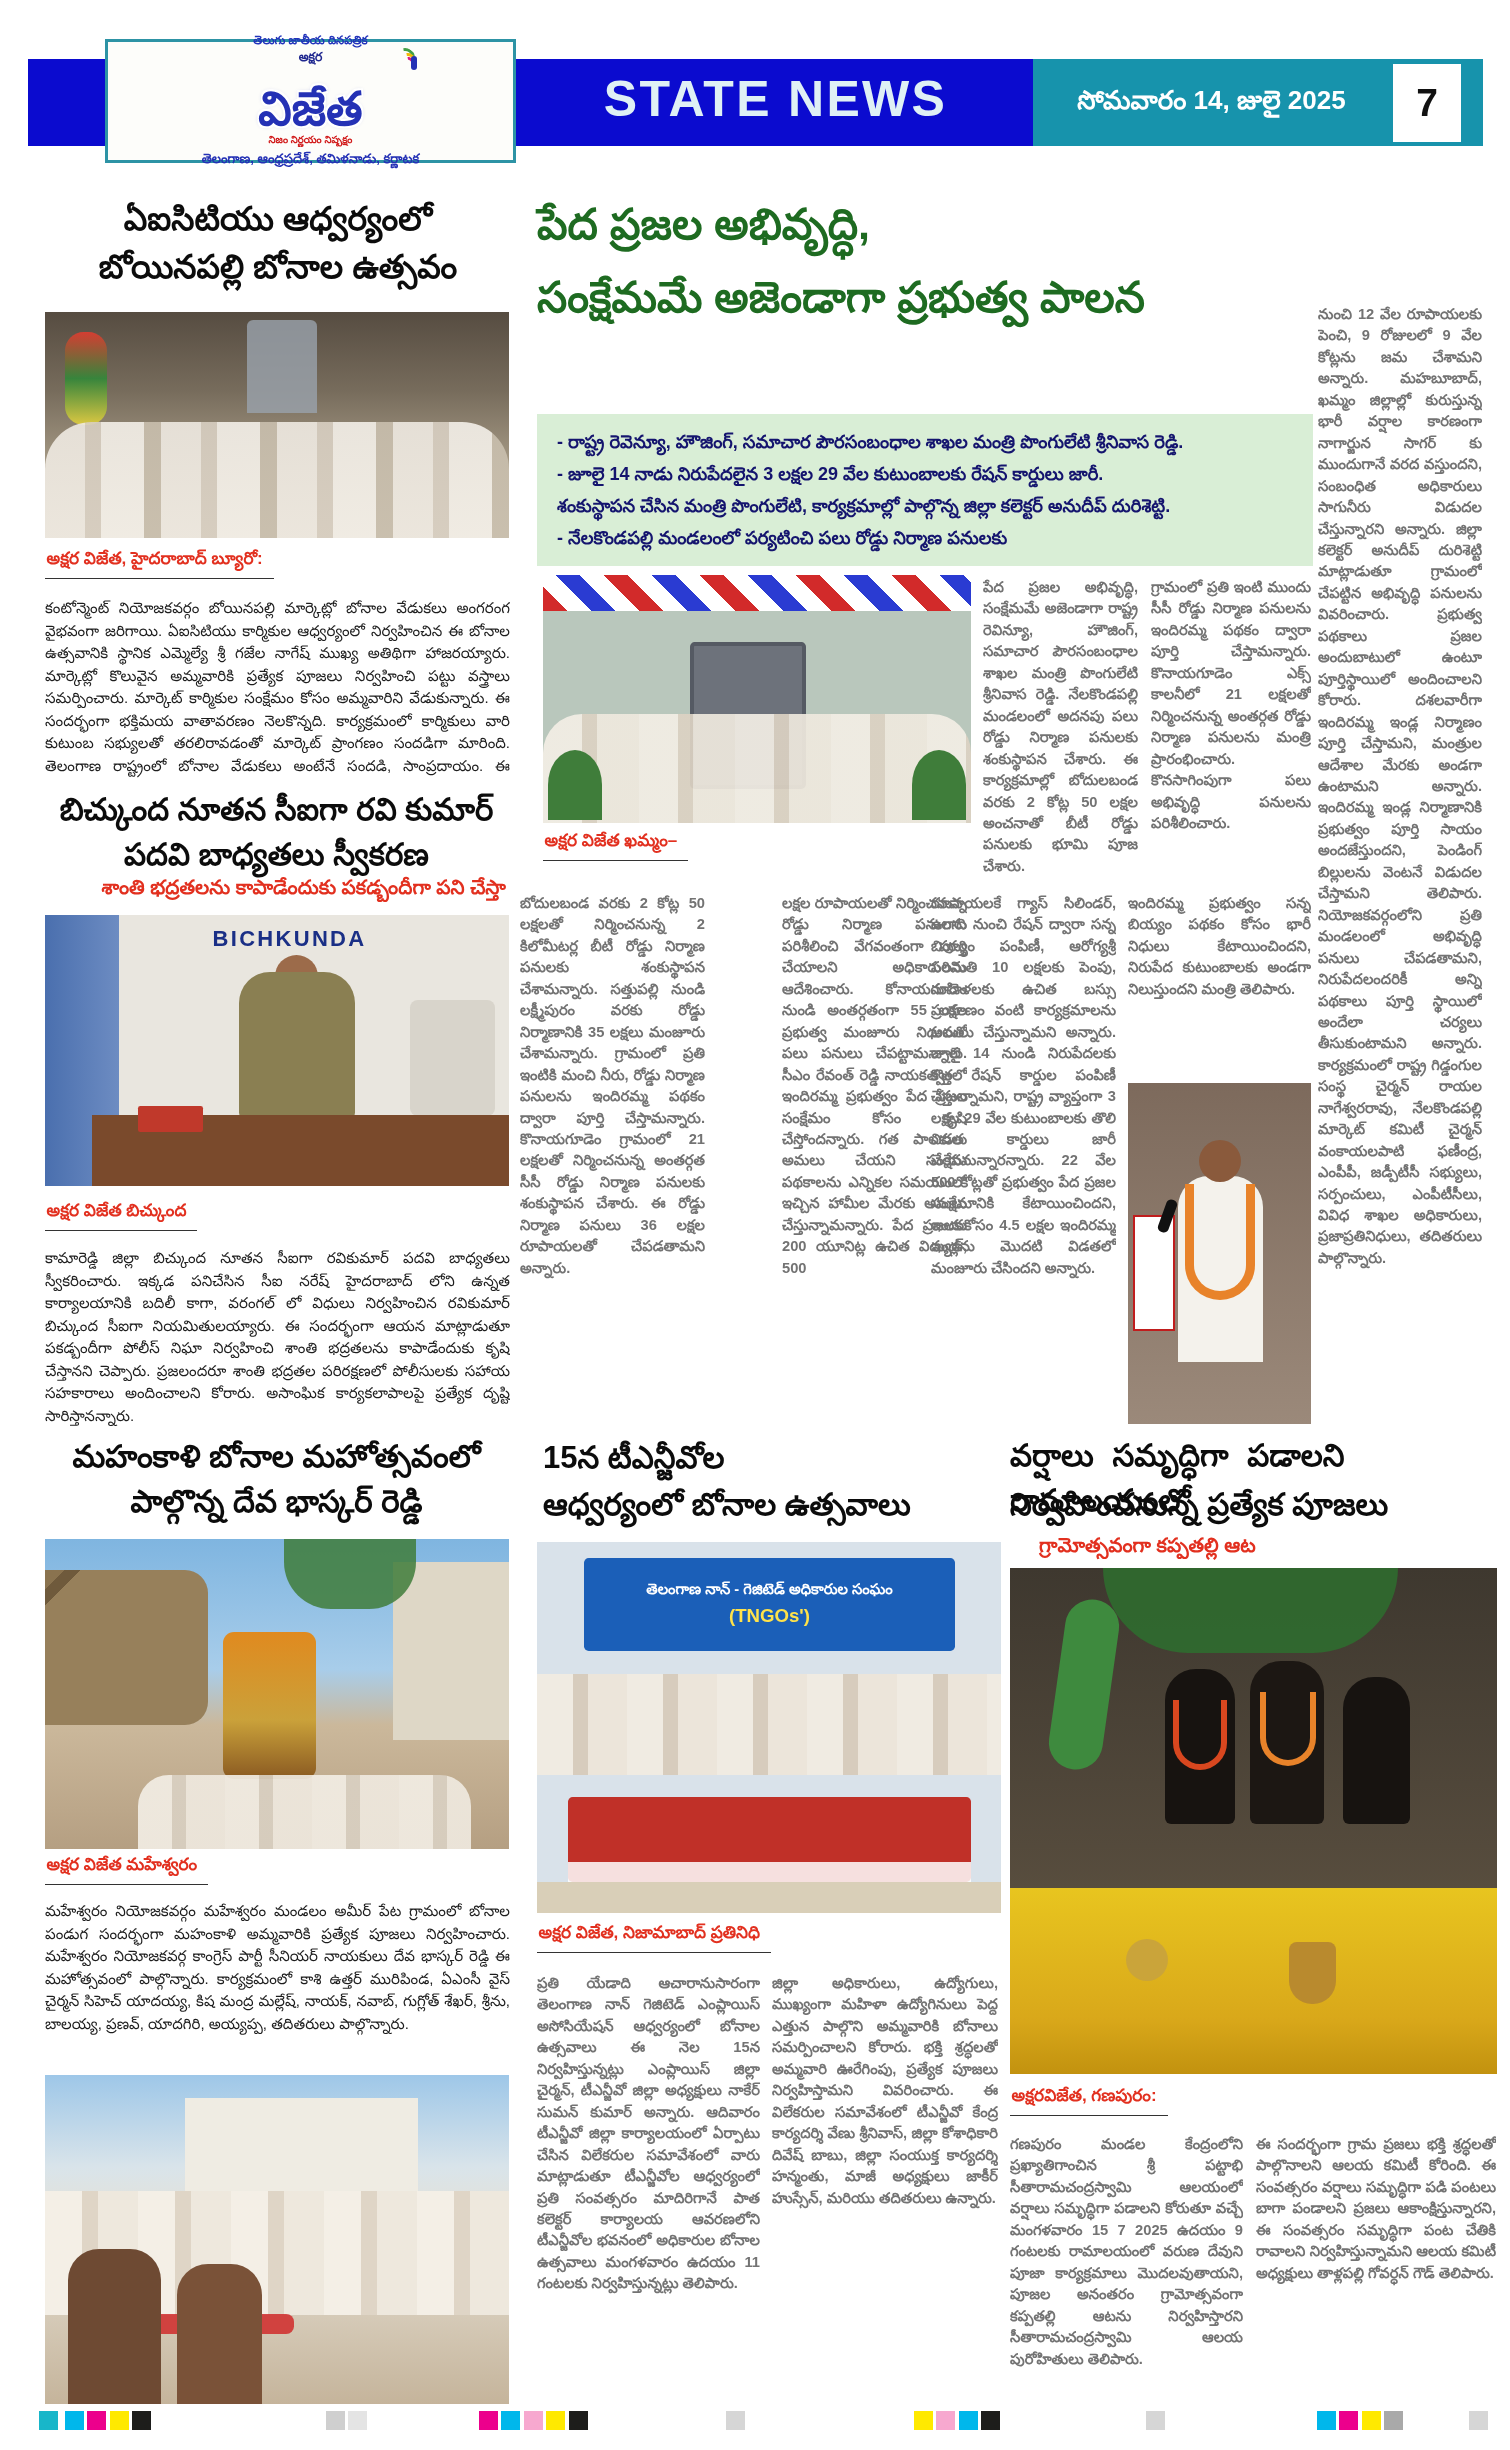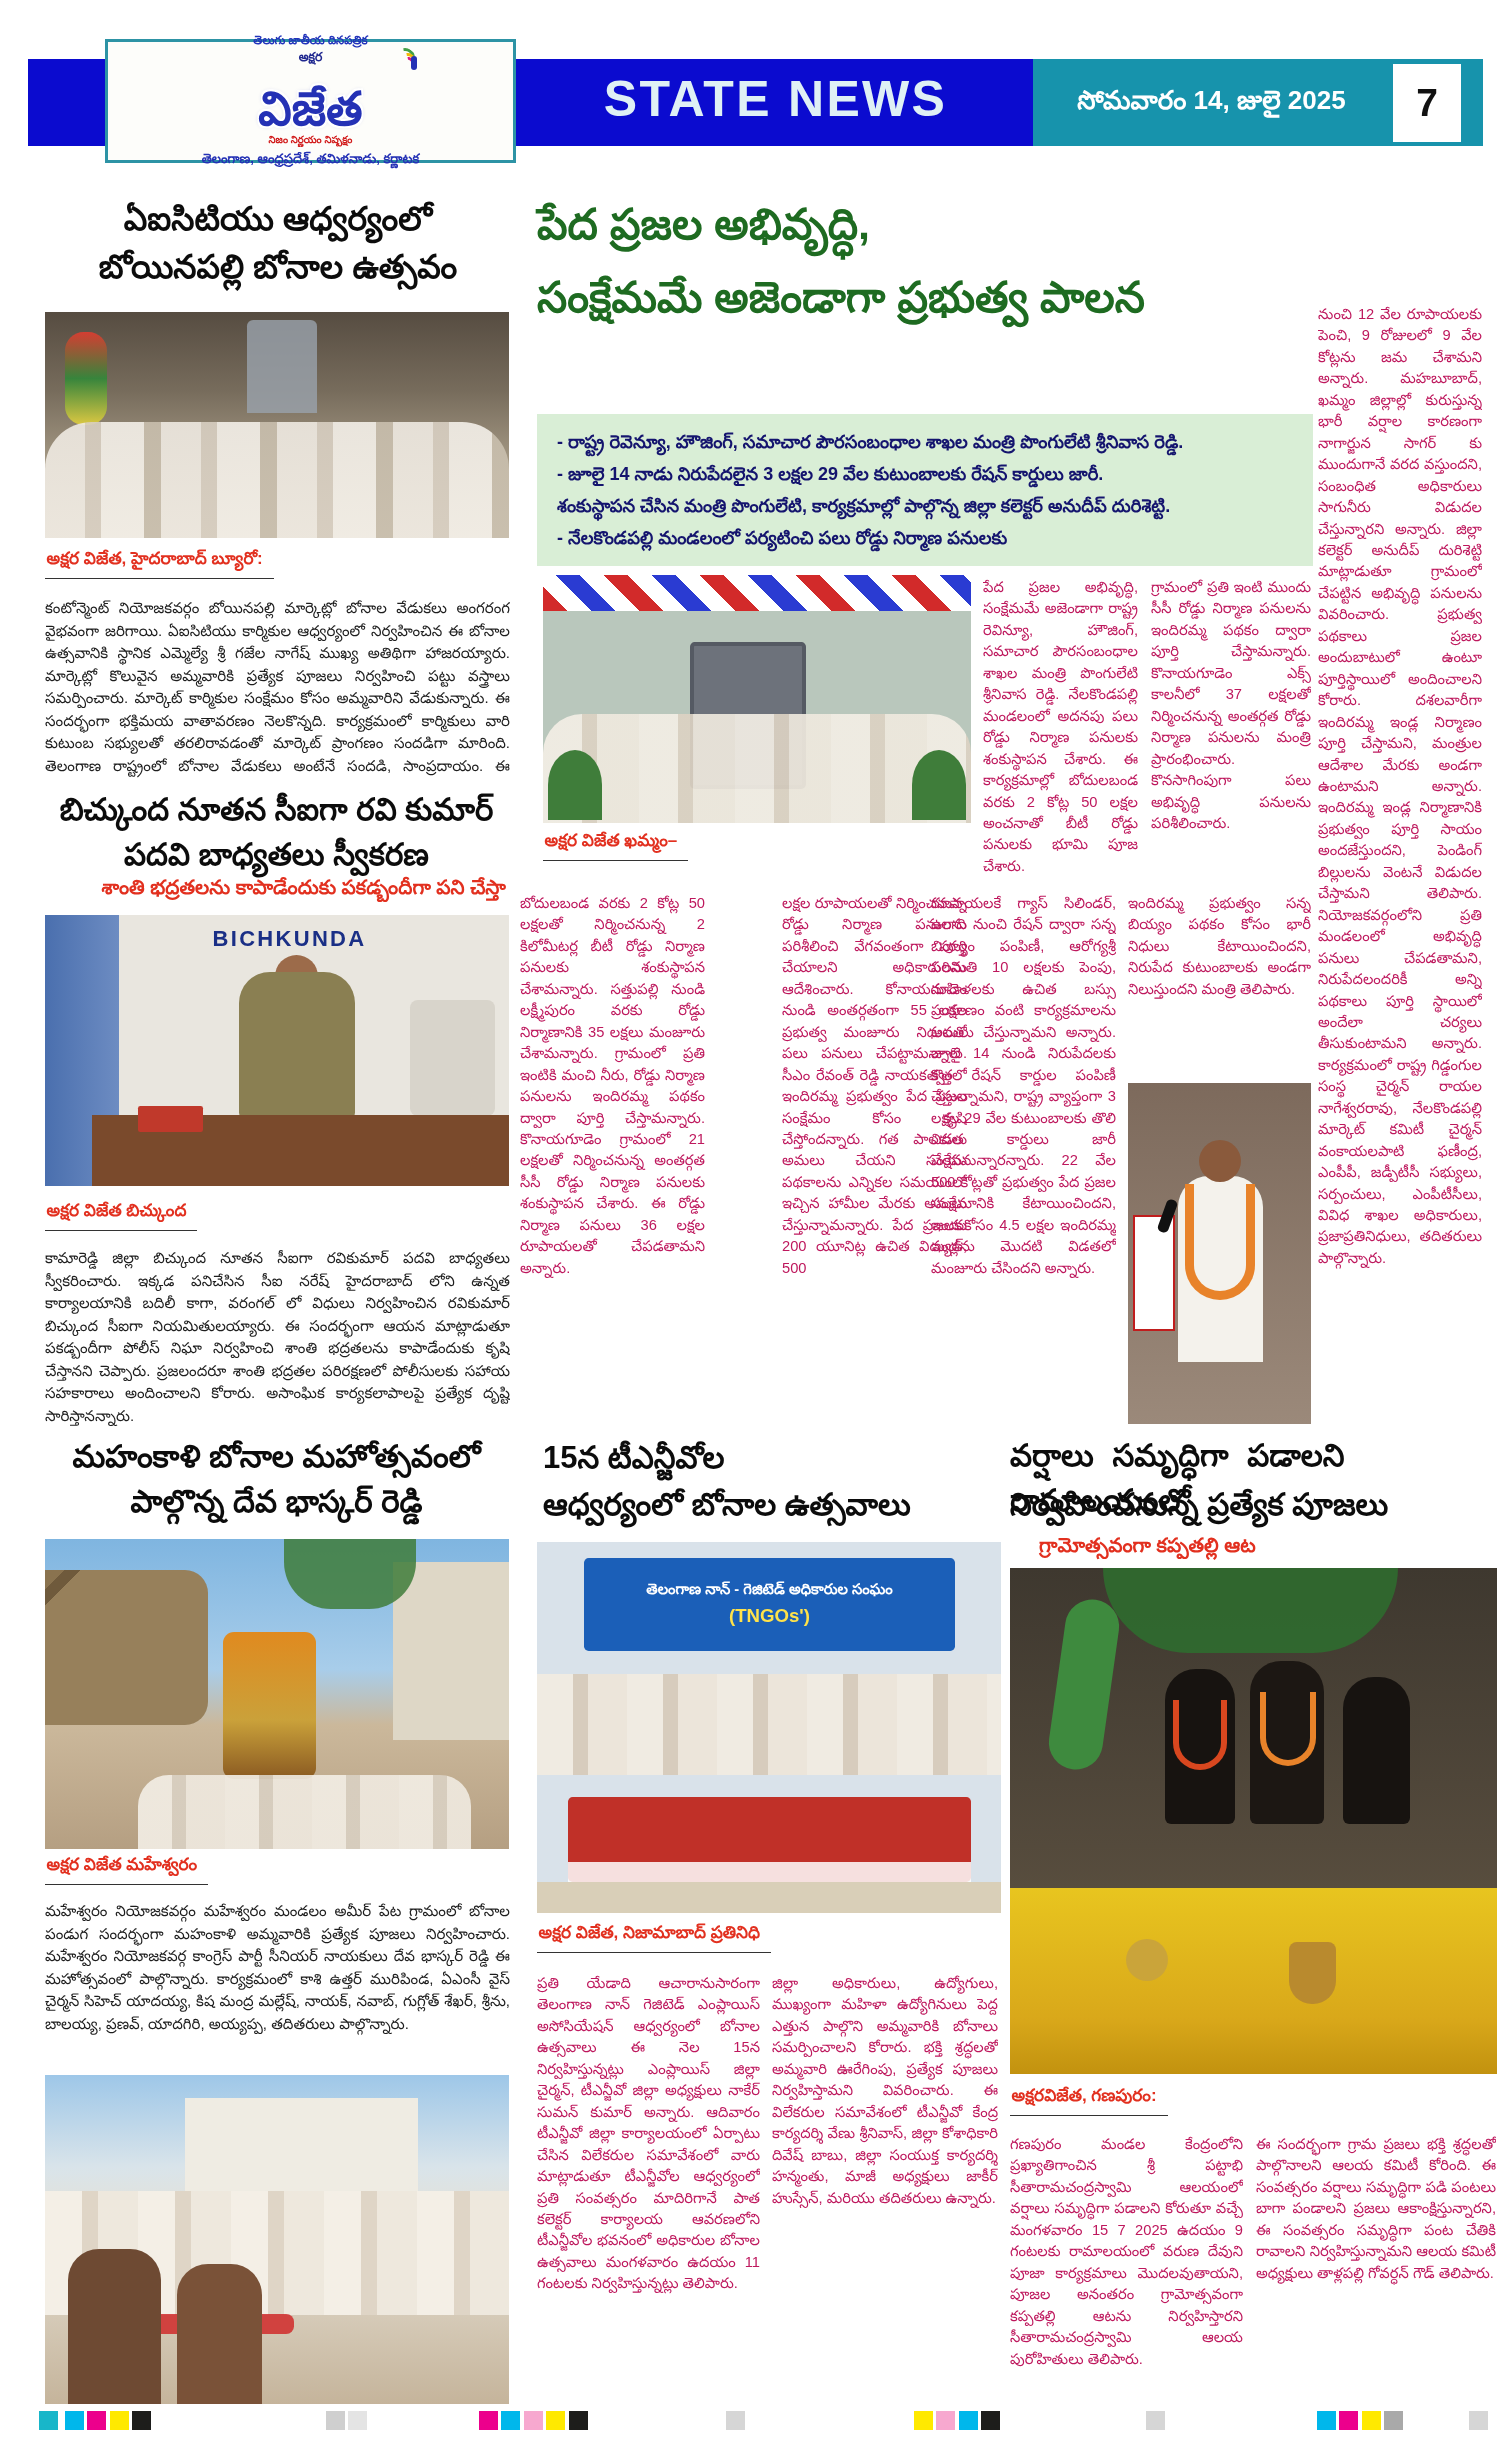--- a/index.html
+++ b/index.html
@@ -39,21 +39,21 @@
   .peacock .f3 { width:11px; height:11px; border:3.1px solid #d81b83; border-color:#d81b83 transparent transparent transparent; left:7.8px; top:8.5px; transform:rotate(35deg); }
   .peacock .hd { width:6.2px; height:14px; background:#2431b5; border-radius:3.1px; left:15.5px; top:7.8px; }
 
   
   .headline { font-weight:bold; color:#0c0c0c; line-height:1.45; }
   .headline.c { text-align:center; }
   .subhead-red { color:#e2301f; font-weight:bold; }
   .byline { color:#e2301f; font-weight:bold; font-size:17px; display:inline-block;
     border-bottom:1.6px solid #333; padding:0 11px 6.2px 1.6px; }
   .bodytext { font-size:15px; line-height:1.5; text-align:justify; color:#1d1d1d; overflow:hidden; }
-  .col { font-size:14.7px; line-height:1.46; text-align:justify; color:#be185d; overflow:hidden; }
+  .col { font-size:14.7px; line-height:1.46; text-align:justify; color:#737373; overflow:hidden;font-weight:bold; }
 
   .photo { position:absolute; overflow:hidden; }
   .ph-layer { position:absolute; }
 
   
   #a1-h { left:60px; top:195px; width:436px; font-size:33px; }
   #a1-photo { left:45px; top:312px; width:464px; height:226px; background:linear-gradient(180deg,#564c41 0%,#776c5c 35%,#a99d88 70%,#cdc2ad 100%); }
   #a1-photo .crowd { left:0; bottom:0; width:100%; height:116px;
     background:repeating-linear-gradient(90deg,#efeae2 0 40px,#d8cfc2 40px 56px,#f4f0e9 56px 99px,#c9bfae 99px 116px); border-radius:47px 47px 0 0; opacity:.9; }
   #a1-photo .garland { left:20px; top:20px; width:42px; height:93px; background:linear-gradient(180deg,#e93a2e,#2d8a37,#e9d43a); border-radius:18.6px; opacity:.85; }
@@ -239,21 +239,21 @@
 </div>
 <div class="photo" id="mn-photo">
   <div class="ph-layer bunting"></div>
   <div class="ph-layer plaque"></div>
   <div class="ph-layer crowd3"></div>
   <div class="ph-layer plant1"></div>
   <div class="ph-layer plant2"></div>
 </div>
 <div class="abs" id="mn-by"><span class="byline">అక్షర విజేత ఖమ్మం–</span></div>
 <div class="abs col" id="mn-sideA">పేద ప్రజల అభివృద్ధి, సంక్షేమమే అజెండాగా రాష్ట్ర రెవిన్యూ, హౌజింగ్, సమాచార పౌరసంబంధాల శాఖల మంత్రి పొంగులేటి శ్రీనివాస రెడ్డి. నేలకొండపల్లి మండలంలో అదనపు పలు రోడ్డు నిర్మాణ పనులకు శంకుస్థాపన చేశారు. ఈ కార్యక్రమాల్లో బోదులబండ వరకు 2 కోట్ల 50 లక్షల అంచనాతో బీటీ రోడ్డు పనులకు భూమి పూజ చేశారు.</div>
-<div class="abs col" id="mn-sideB">గ్రామంలో ప్రతి ఇంటి ముందు సీసీ రోడ్డు నిర్మాణ పనులను ఇందిరమ్మ పథకం ద్వారా పూర్తి చేస్తామన్నారు. కొనాయగూడెం ఎక్స్ కాలనీలో 37 లక్షలతో నిర్మించనున్న అంతర్గత రోడ్డు నిర్మాణ పనులను మంత్రి ప్రారంభించారు. కొనసాగింపుగా పలు అభివృద్ధి పనులను పరిశీలించారు.</div>
+<div class="abs col" id="mn-sideB">గ్రామంలో ప్రతి ఇంటి ముందు సీసీ రోడ్డు నిర్మాణ పనులను ఇందిరమ్మ పథకం ద్వారా పూర్తి చేస్తామన్నారు. కొనాయగూడెం ఎక్స్ కాలనీలో 21 లక్షలతో నిర్మించనున్న అంతర్గత రోడ్డు నిర్మాణ పనులను మంత్రి ప్రారంభించారు. కొనసాగింపుగా పలు అభివృద్ధి పనులను పరిశీలించారు.</div>
 <div class="abs col" id="mn-c1">బోదులబండ వరకు 2 కోట్ల 50 లక్షలతో నిర్మించనున్న 2 కిలోమీటర్ల బీటీ రోడ్డు నిర్మాణ పనులకు శంకుస్థాపన చేశామన్నారు. సత్తుపల్లి నుండి లక్ష్మీపురం వరకు రోడ్డు నిర్మాణానికి 35 లక్షలు మంజూరు చేశామన్నారు. గ్రామంలో ప్రతి ఇంటికి మంచి నీరు, రోడ్డు నిర్మాణ పనులను ఇందిరమ్మ పథకం ద్వారా పూర్తి చేస్తామన్నారు. కొనాయగూడెం గ్రామంలో 21 లక్షలతో నిర్మించనున్న అంతర్గత సీసీ రోడ్డు నిర్మాణ పనులకు శంకుస్థాపన చేశారు. ఈ రోడ్డు నిర్మాణ పనులు 36 లక్షల రూపాయలతో చేపడతామని అన్నారు.</div>
 <div class="abs col" id="mn-c2">లక్షల రూపాయలతో నిర్మించనున్న రోడ్డు నిర్మాణ పనులను పరిశీలించి వేగవంతంగా పూర్తి చేయాలని అధికారులను ఆదేశించారు. కోనాయగూడెం నుండి అంతర్గతంగా 55 లక్షల ప్రభుత్వ మంజూరు నిధులతో పలు పనులు చేపట్టామన్నారు. సీఎం రేవంత్ రెడ్డి నాయకత్వంలో ఇందిరమ్మ ప్రభుత్వం పేద ప్రజల సంక్షేమం కోసం కృషి చేస్తోందన్నారు. గత పాలకులు అమలు చేయని సంక్షేమ పథకాలను ఎన్నికల సమయంలో ఇచ్చిన హామీల మేరకు అమలు చేస్తున్నామన్నారు. పేద ప్రజలకు 200 యూనిట్ల ఉచిత విద్యుత్, 500</div>
 <div class="abs col" id="mn-c3">రూపాయలకే గ్యాస్ సిలిండర్, ఉగాది నుంచి రేషన్ ద్వారా సన్న బియ్యం పంపిణీ, ఆరోగ్యశ్రీ పరిమితి 10 లక్షలకు పెంపు, మహిళలకు ఉచిత బస్సు ప్రయాణం వంటి కార్యక్రమాలను అమలు చేస్తున్నామని అన్నారు. జూలై 14 నుండి నిరుపేదలకు కొత్త రేషన్ కార్డుల పంపిణీ చేస్తున్నామని, రాష్ట్ర వ్యాప్తంగా 3 లక్షల 29 వేల కుటుంబాలకు తొలి విడత కార్డులు జారీ చేయనున్నారన్నారు. 22 వేల 500 కోట్లతో ప్రభుత్వం పేద ప్రజల సంక్షేమానికి కేటాయించిందని, ఇందుకోసం 4.5 లక్షల ఇందిరమ్మ ఇండ్లను మొదటి విడతలో మంజూరు చేసిందని అన్నారు.</div>
 <div class="abs col" id="mn-c4">ఇందిరమ్మ ప్రభుత్వం సన్న బియ్యం పథకం కోసం భారీ నిధులు కేటాయించిందని, నిరుపేద కుటుంబాలకు అండగా నిలుస్తుందని మంత్రి తెలిపారు.</div>
 <div class="photo" id="mn-photo2">
   <div class="ph-layer poster"></div>
   <div class="ph-layer minister"></div>
   <div class="ph-layer face2"></div>
   <div class="ph-layer garland2"></div>
   <div class="ph-layer mic"></div>

